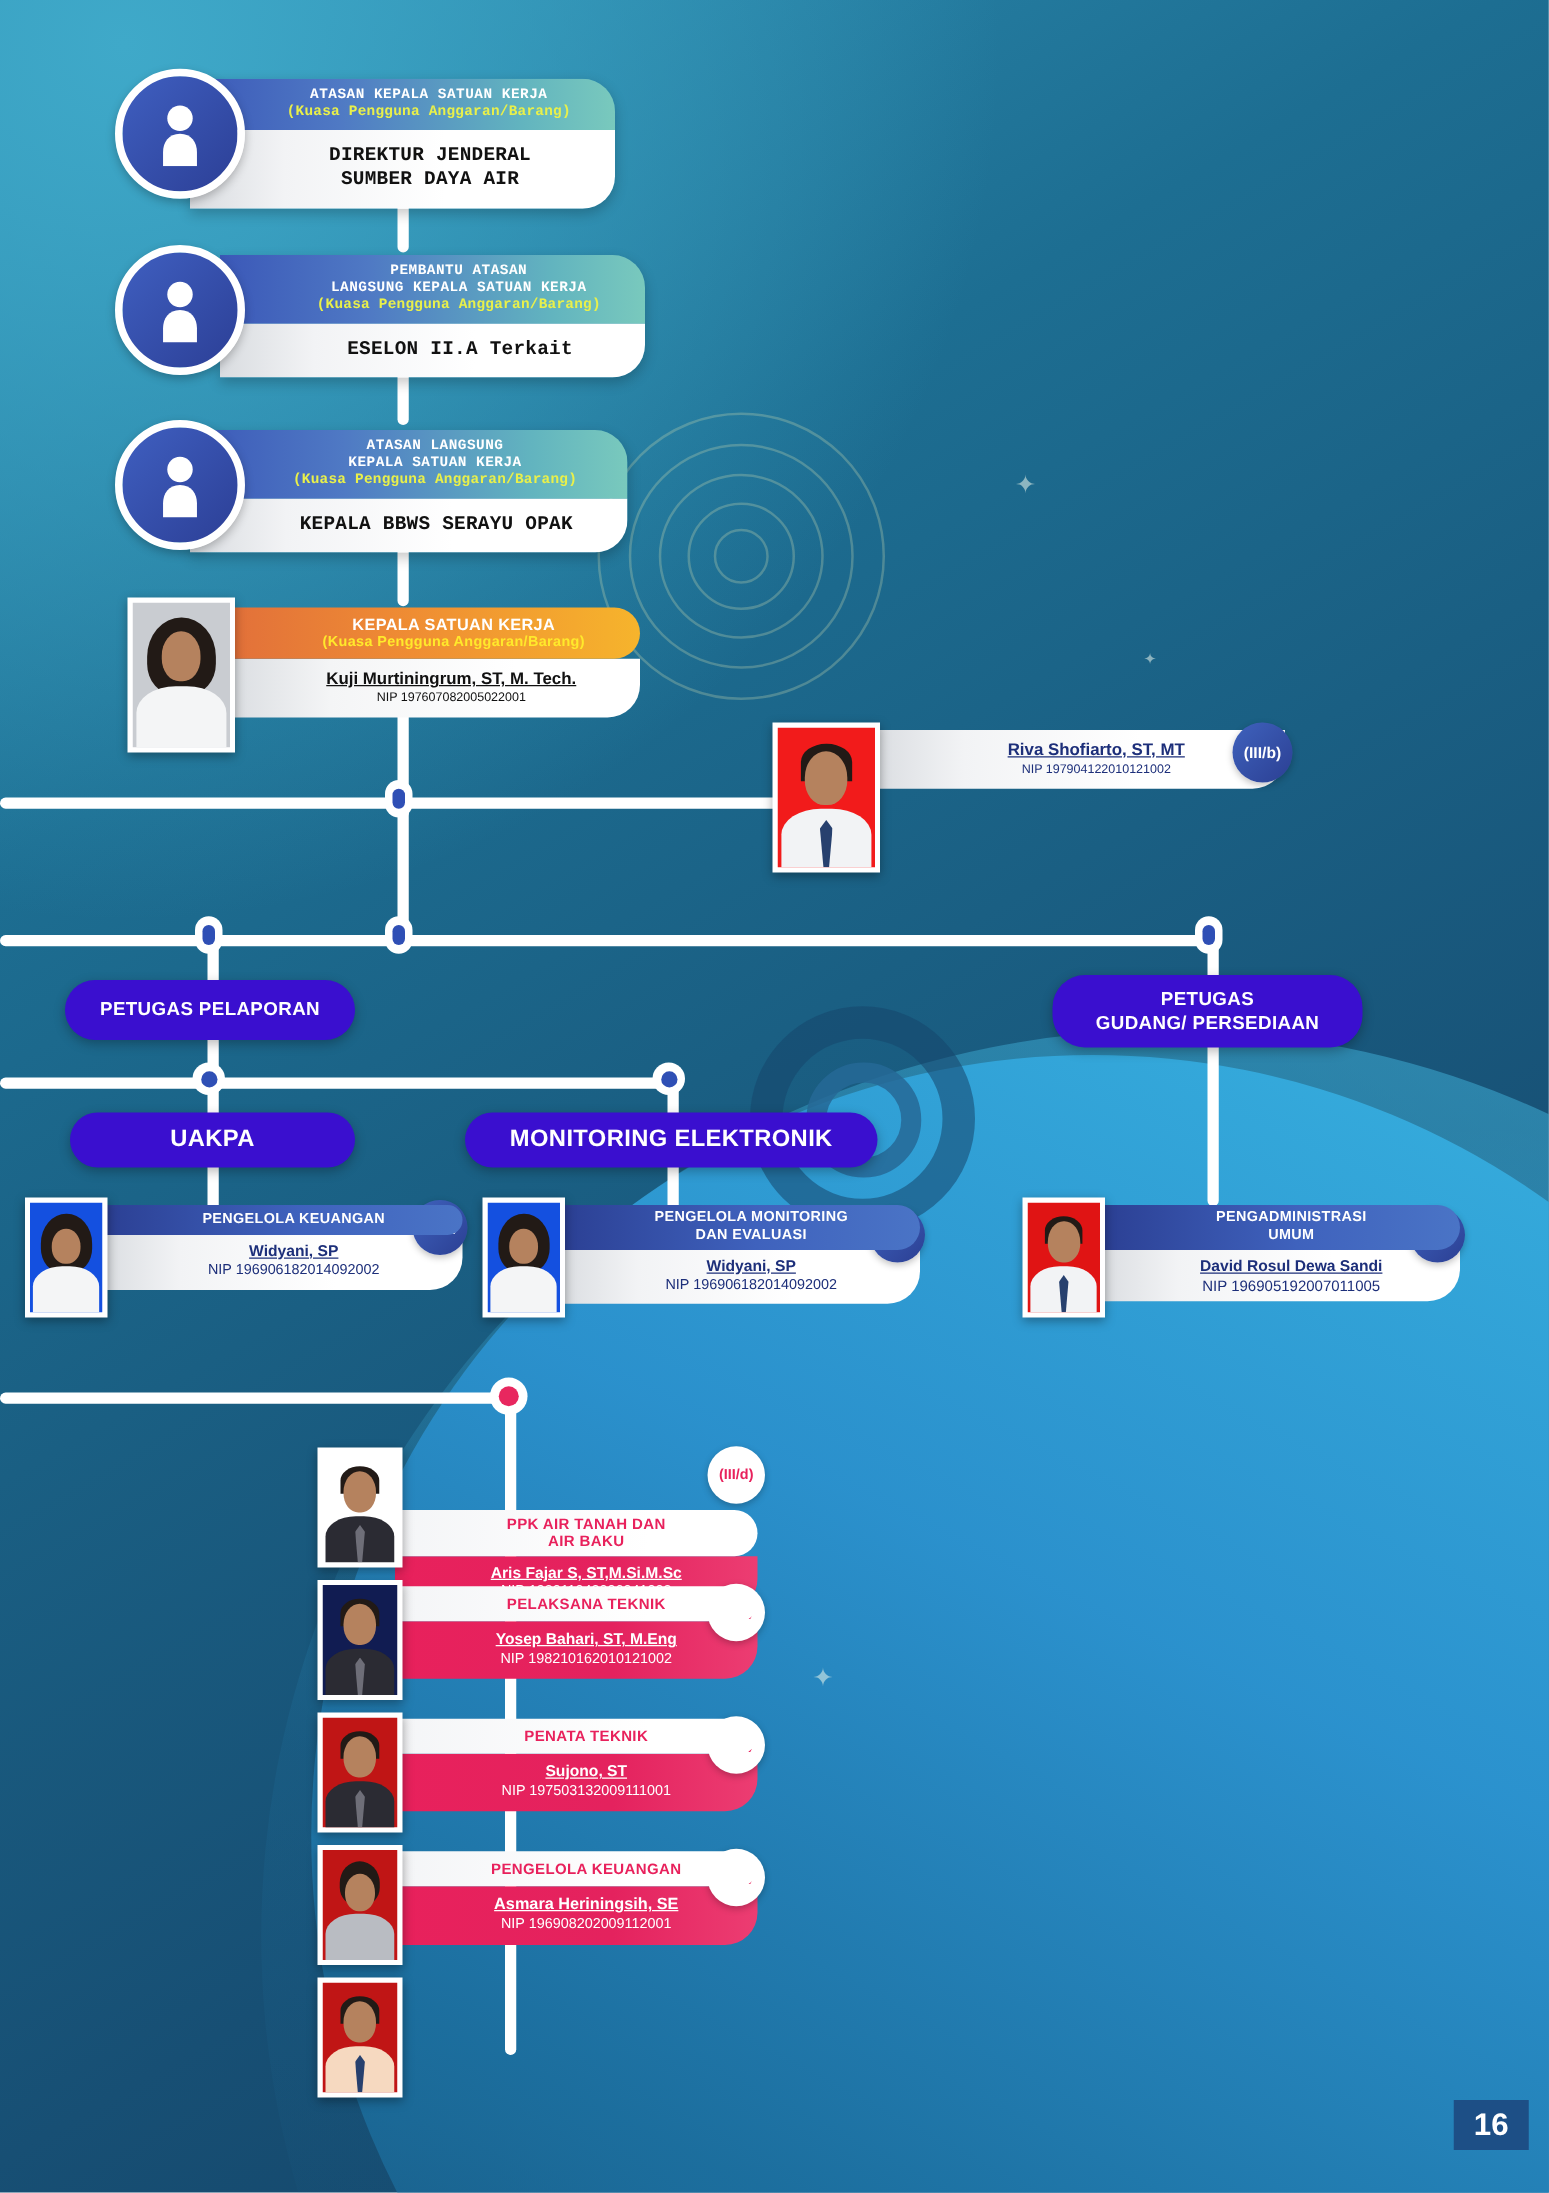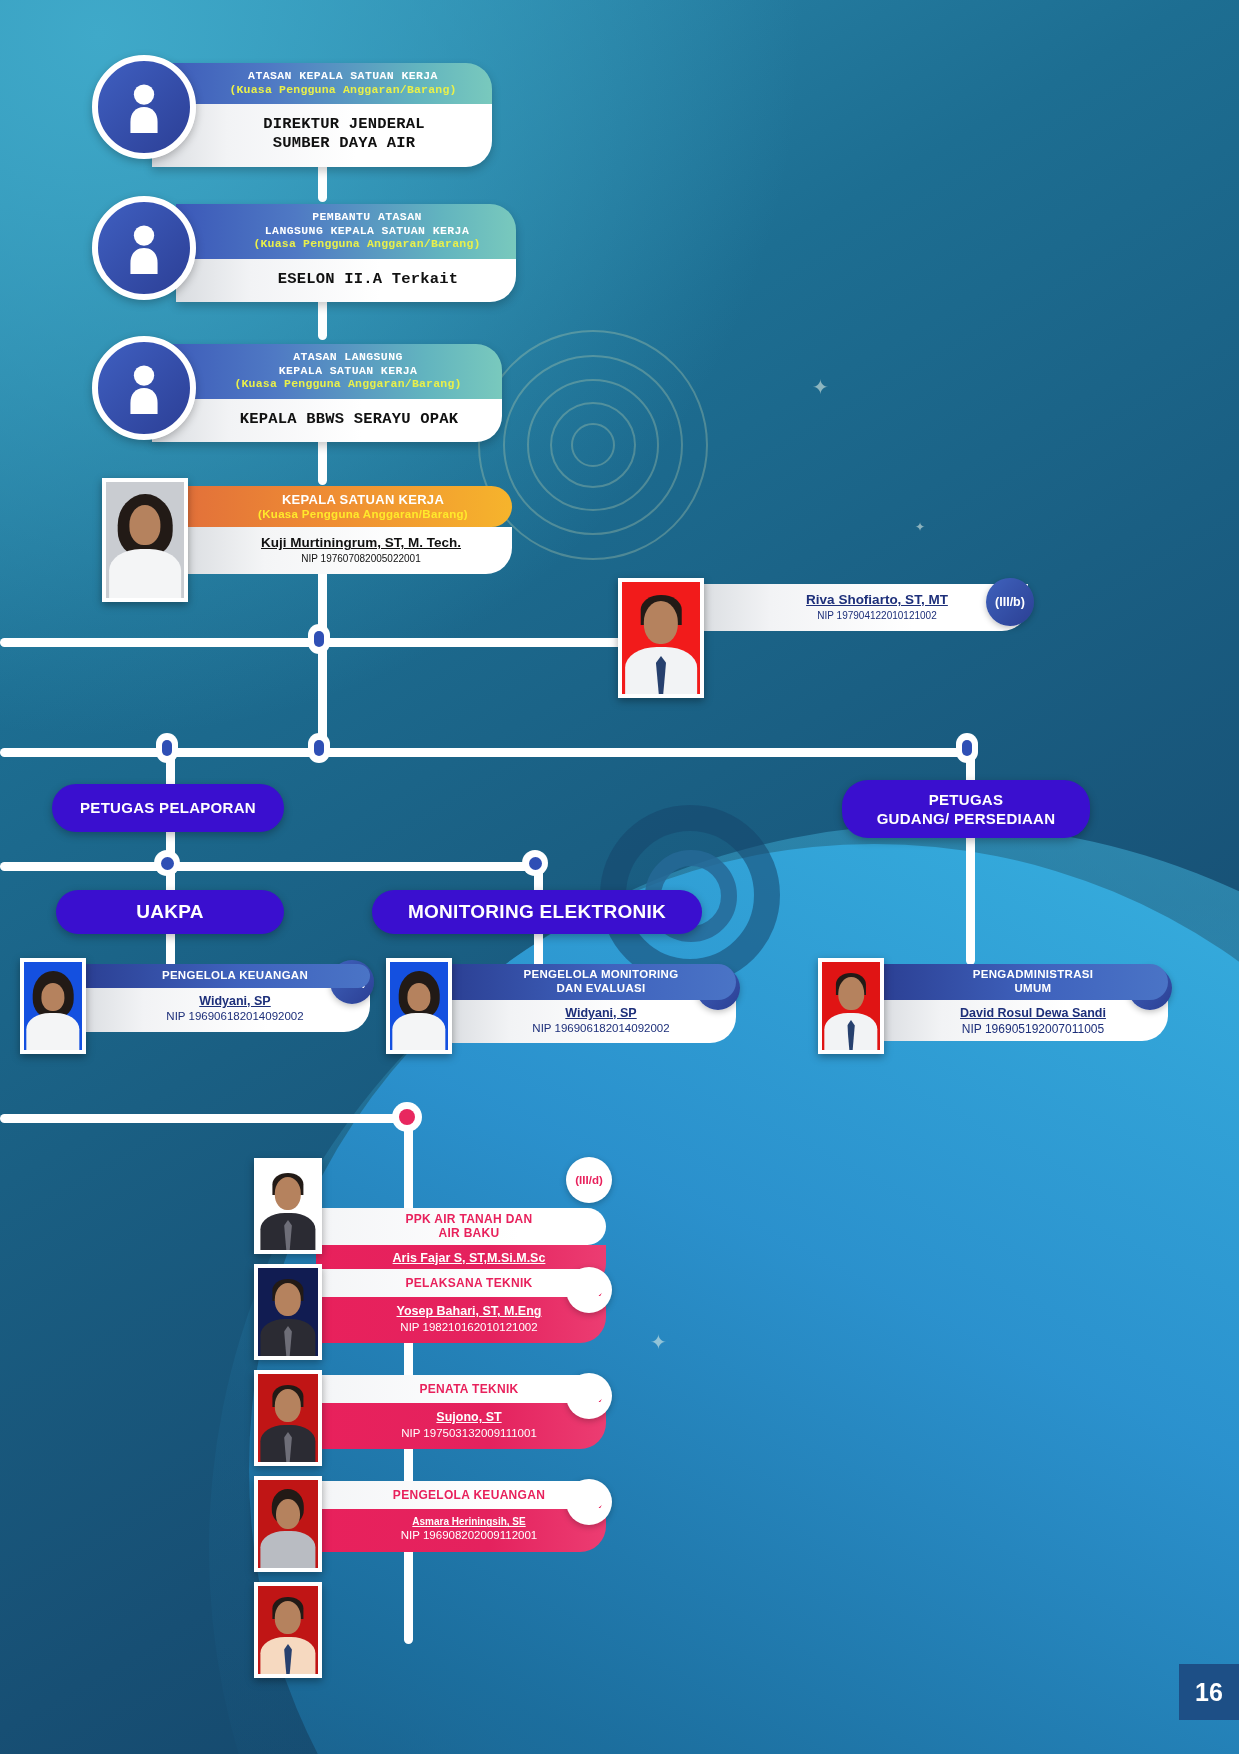--- a/index.html
+++ b/index.html
@@ -131,21 +131,21 @@
 
   
   .pill{
     position:absolute; background:#3a0fcf; color:#fff; font-weight:bold;
     border-radius:26px; display:flex; align-items:center; justify-content:center;
     text-align:center; line-height:1.3; box-shadow:0 3px 9px rgba(0,0,0,.28);
     letter-spacing:.3px;
   }
 
   .pageno{
-    position:absolute; right:0; bottom:34px; width:60px; height:56px;
+    position:absolute; right:16px; bottom:34px; width:60px; height:40px;
     background:#1d4f86; color:#fff; font-weight:bold; font-size:25px;
     display:flex; align-items:center; justify-content:center;
   }
 
   
   .face{ width:100%; height:100%; position:relative; }
   .face .bgc{ position:absolute; inset:0; }
   .face .head{
     position:absolute; left:50%; top:17%; transform:translateX(-50%);
     width:44%; height:38%; border-radius:50% 50% 46% 46%; background:#b5825e;
@@ -513,21 +513,21 @@
           <div class="head" style="top:22%;width:40%;height:34%;"></div>
           <div class="torso" style="background:#b9bcc2;"></div>
     </div>
       </div>
   </div>
   <div class="body" style="width:290px; margin-top:5px;">
     <div class="ttl" style="padding:7px 26px 7px 42px; font-size:12px;">
       <span>PENGELOLA KEUANGAN</span>
     </div>
     <div class="nm" style="padding:6px 26px 8px 42px;">
-      <div class="main" style="font-size:10px;">Asmara Heriningsih, SE</div>
+      <div class="main" style="font-size:13px;">Asmara Heriningsih, SE</div>
       <div class="nip" style="font-size:11.5px;">NIP  196908202009112001</div>
     </div>
     <div class="badge" style="left:250px; top:-2px; width:46px; height:46px; font-size:11.5px;">
       <span>(III/a)</span>
     </div>
   </div>
 </div>
 
 <div class="pcard v-pink" style="left:254px; top:1582px;">
   <div class="photo" style="width:68px;height:96px;">

